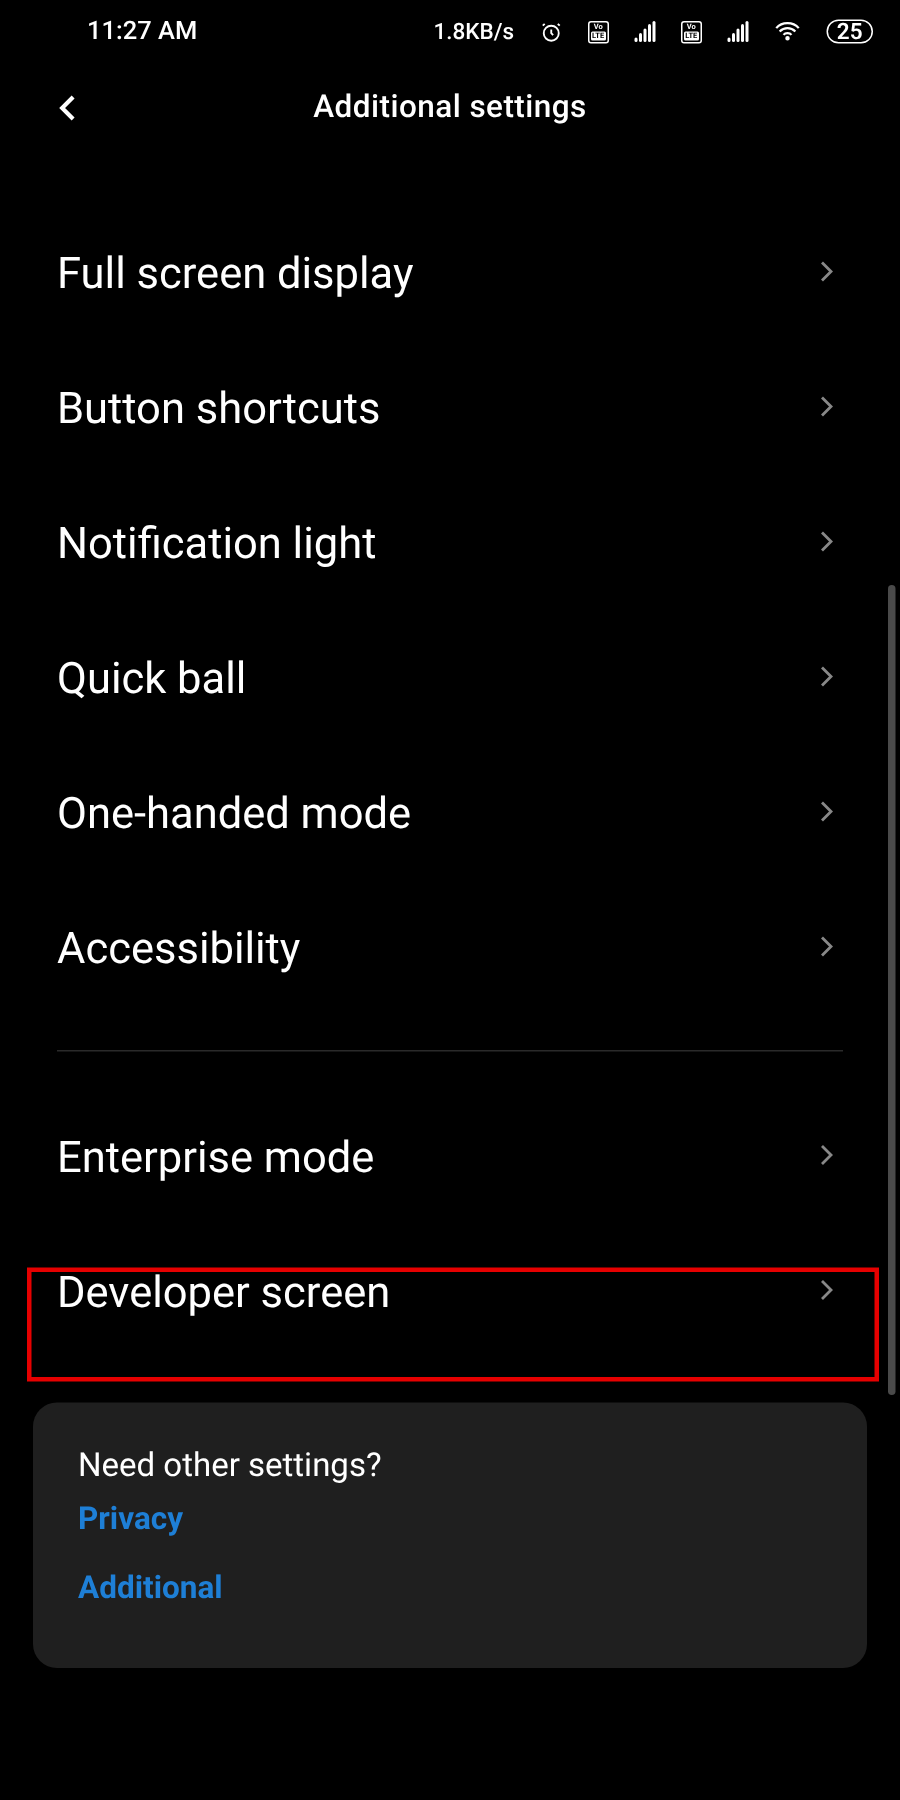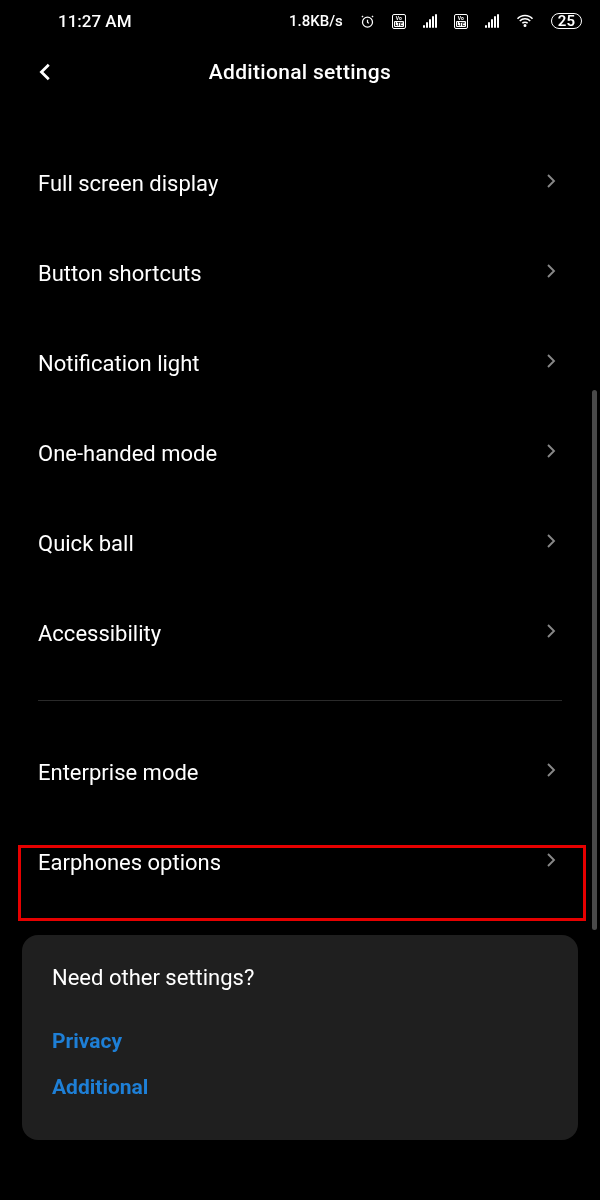--- a/index.html
+++ b/index.html
@@ -115,21 +115,21 @@
       padding: 30px 0 0 0;
     }
     .settings-row {
       display: flex;
       align-items: center;
       justify-content: space-between;
       padding: 0 40px 0 38px;
       height: 90px;
     }
     .settings-label {
-      font-size: 22px;
+      font-size: 29px;
       color: #fff;
       font-weight: 400;
     }
     .chevron svg {
       width: 18px;
       height: 18px;
       stroke: #888;
       stroke-width: 2.5;
       fill: none;
     }
@@ -149,21 +149,20 @@
     }
     .card {
       background: #1f1f1f;
       border-radius: 16px;
       margin: 28px 22px 0 22px;
       padding: 30px 30px 30px 30px;
     }
     .card-title {
       font-size: 22px;
       color: #fff;
-      margin-bottom: 28px;
     }
     .card-link {
       font-size: 21px;
       color: #1e7fd6;
       font-weight: 700;
       padding: 11px 0;
       display: block;
     }
     .scrollbar-indicator {
       position: absolute;
@@ -249,51 +248,51 @@
   </div>
 
   <div class="settings-row">
     <span class="settings-label">Notification light</span>
     <span class="chevron"><svg viewBox="0 0 24 24">
           <polyline points="8 4 16 12 8 20"></polyline>
         </svg></span>
   </div>
 
   <div class="settings-row">
+    <span class="settings-label">Quick ball</span>
+    <span class="chevron"><svg viewBox="0 0 24 24">
+          <polyline points="8 4 16 12 8 20"></polyline>
+        </svg></span>
+  </div>
+
+  <div class="settings-row">
     <span class="settings-label">One-handed mode</span>
     <span class="chevron"><svg viewBox="0 0 24 24">
           <polyline points="8 4 16 12 8 20"></polyline>
         </svg></span>
   </div>
 
   <div class="settings-row">
-    <span class="settings-label">Quick ball</span>
-    <span class="chevron"><svg viewBox="0 0 24 24">
-          <polyline points="8 4 16 12 8 20"></polyline>
-        </svg></span>
-  </div>
-
-  <div class="settings-row">
     <span class="settings-label">Accessibility</span>
     <span class="chevron"><svg viewBox="0 0 24 24">
           <polyline points="8 4 16 12 8 20"></polyline>
         </svg></span>
   </div>
 
   <div class="divider"></div>
 
   <div class="settings-row">
     <span class="settings-label">Enterprise mode</span>
     <span class="chevron"><svg viewBox="0 0 24 24">
           <polyline points="8 4 16 12 8 20"></polyline>
         </svg></span>
   </div>
 
   <div class="settings-row">
-    <span class="settings-label">Earphones options</span>
+    <span class="settings-label">Developer screen</span>
     <span class="chevron"><svg viewBox="0 0 24 24">
           <polyline points="8 4 16 12 8 20"></polyline>
         </svg></span>
   </div>
 
   <div class="card">
     <div class="card-title">Need other settings?</div>
     <a class="card-link">Privacy</a>
     <a class="card-link">Additional</a>
   </div>

